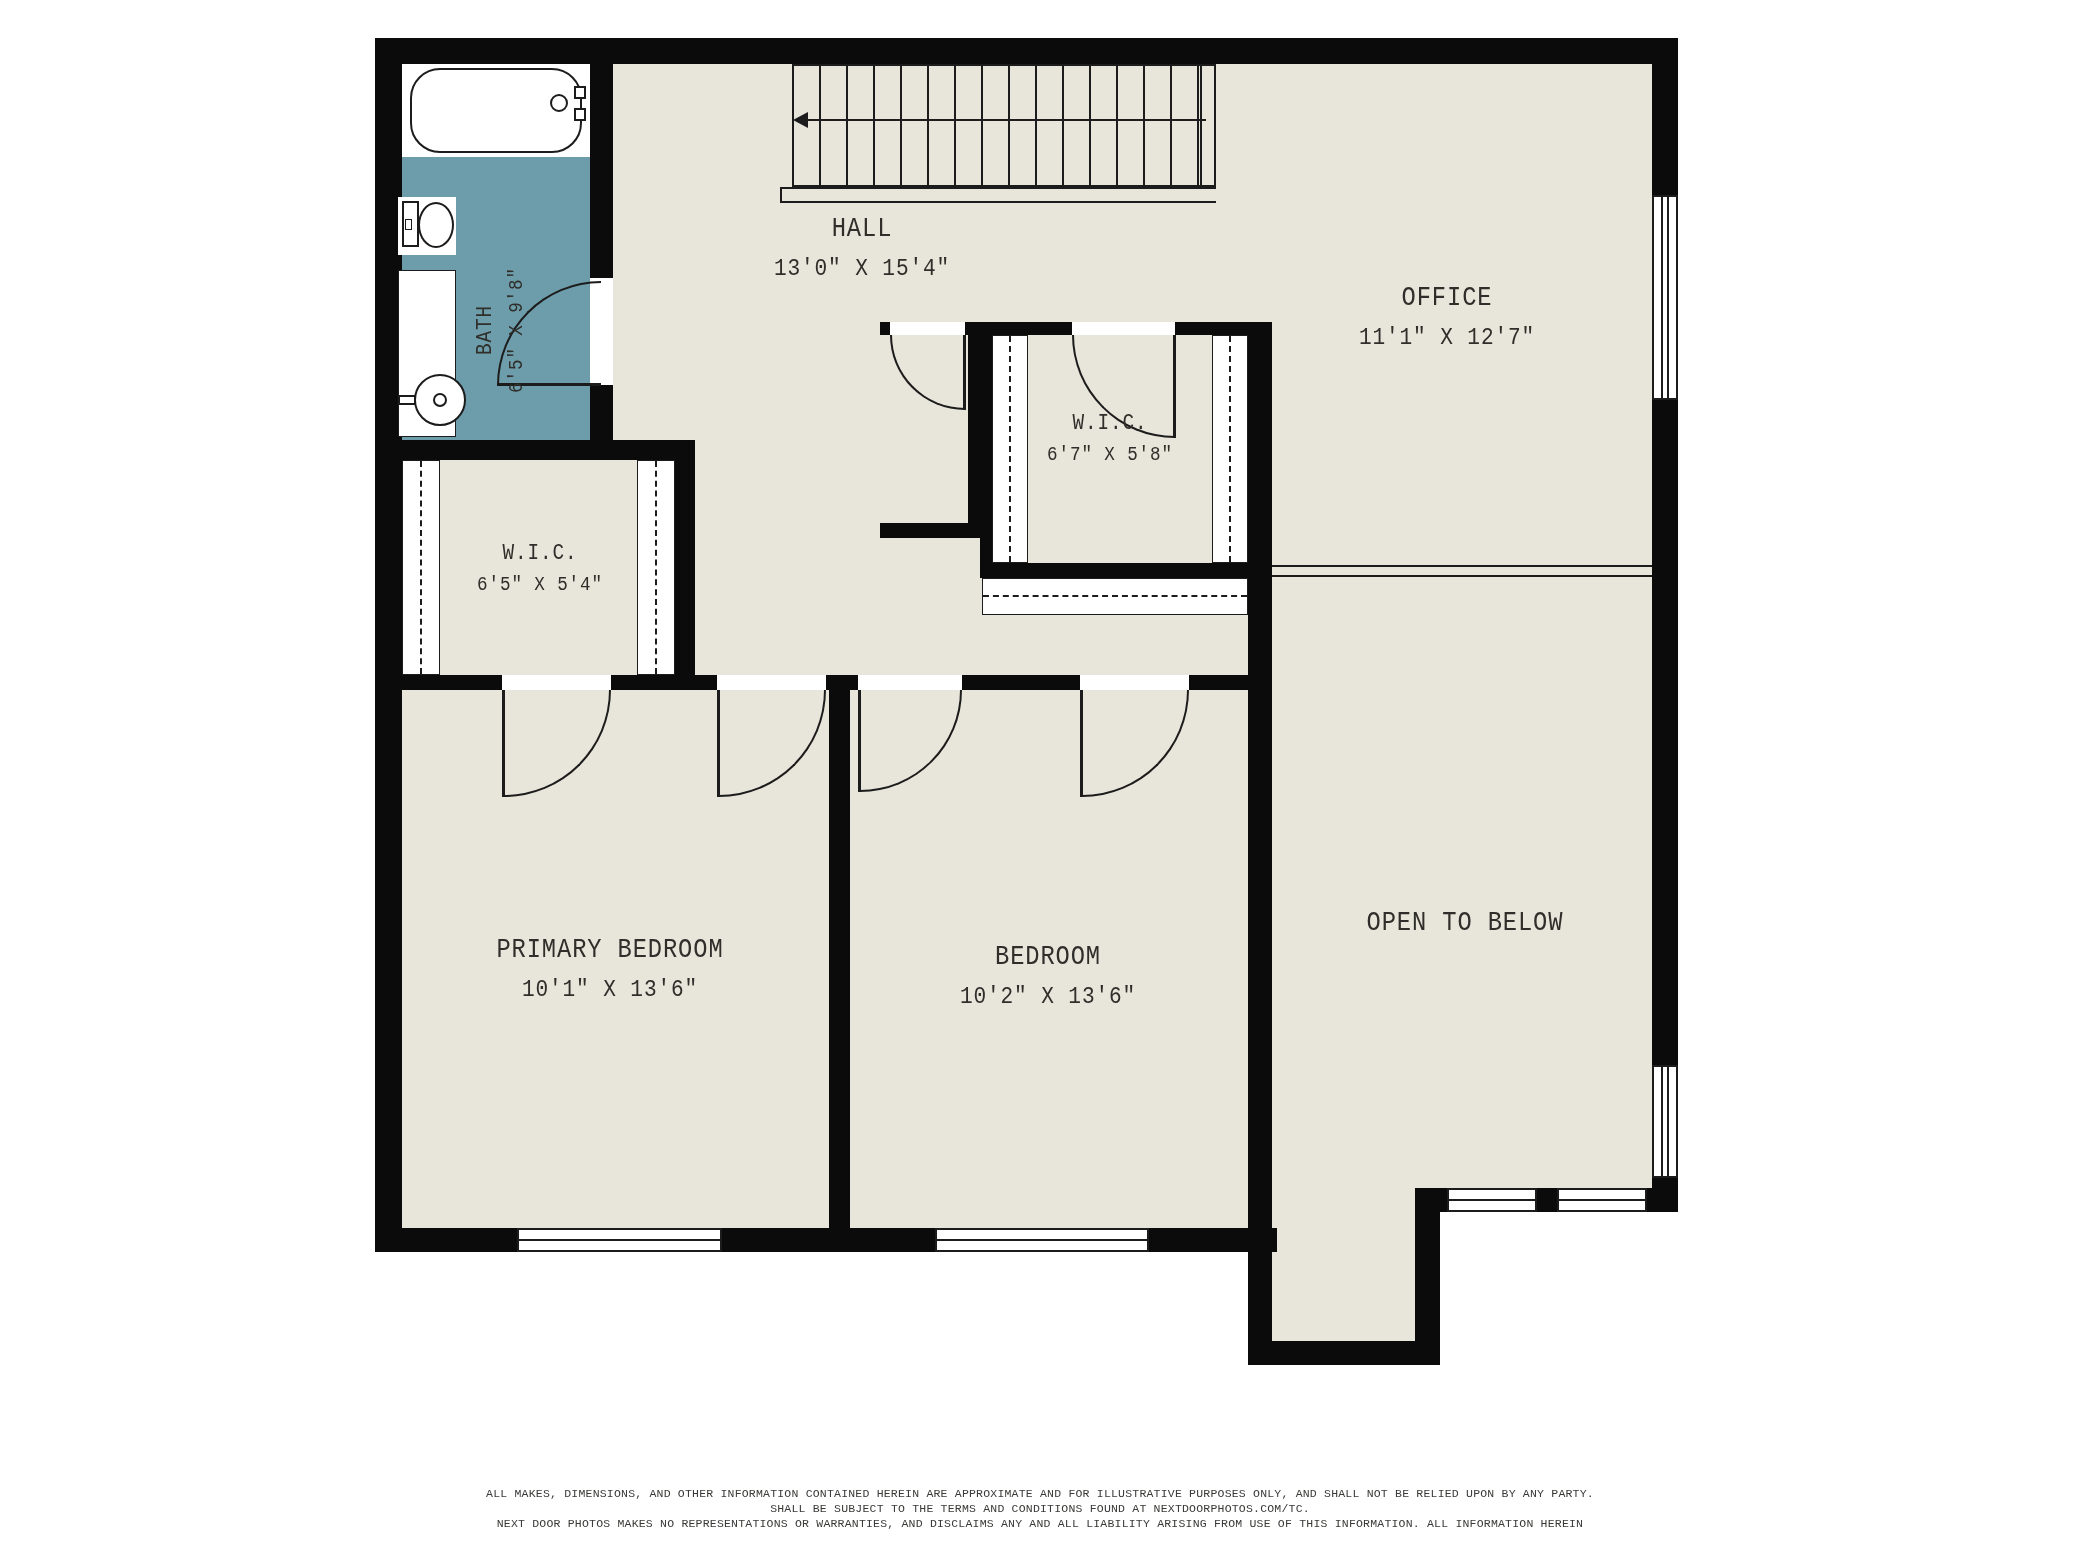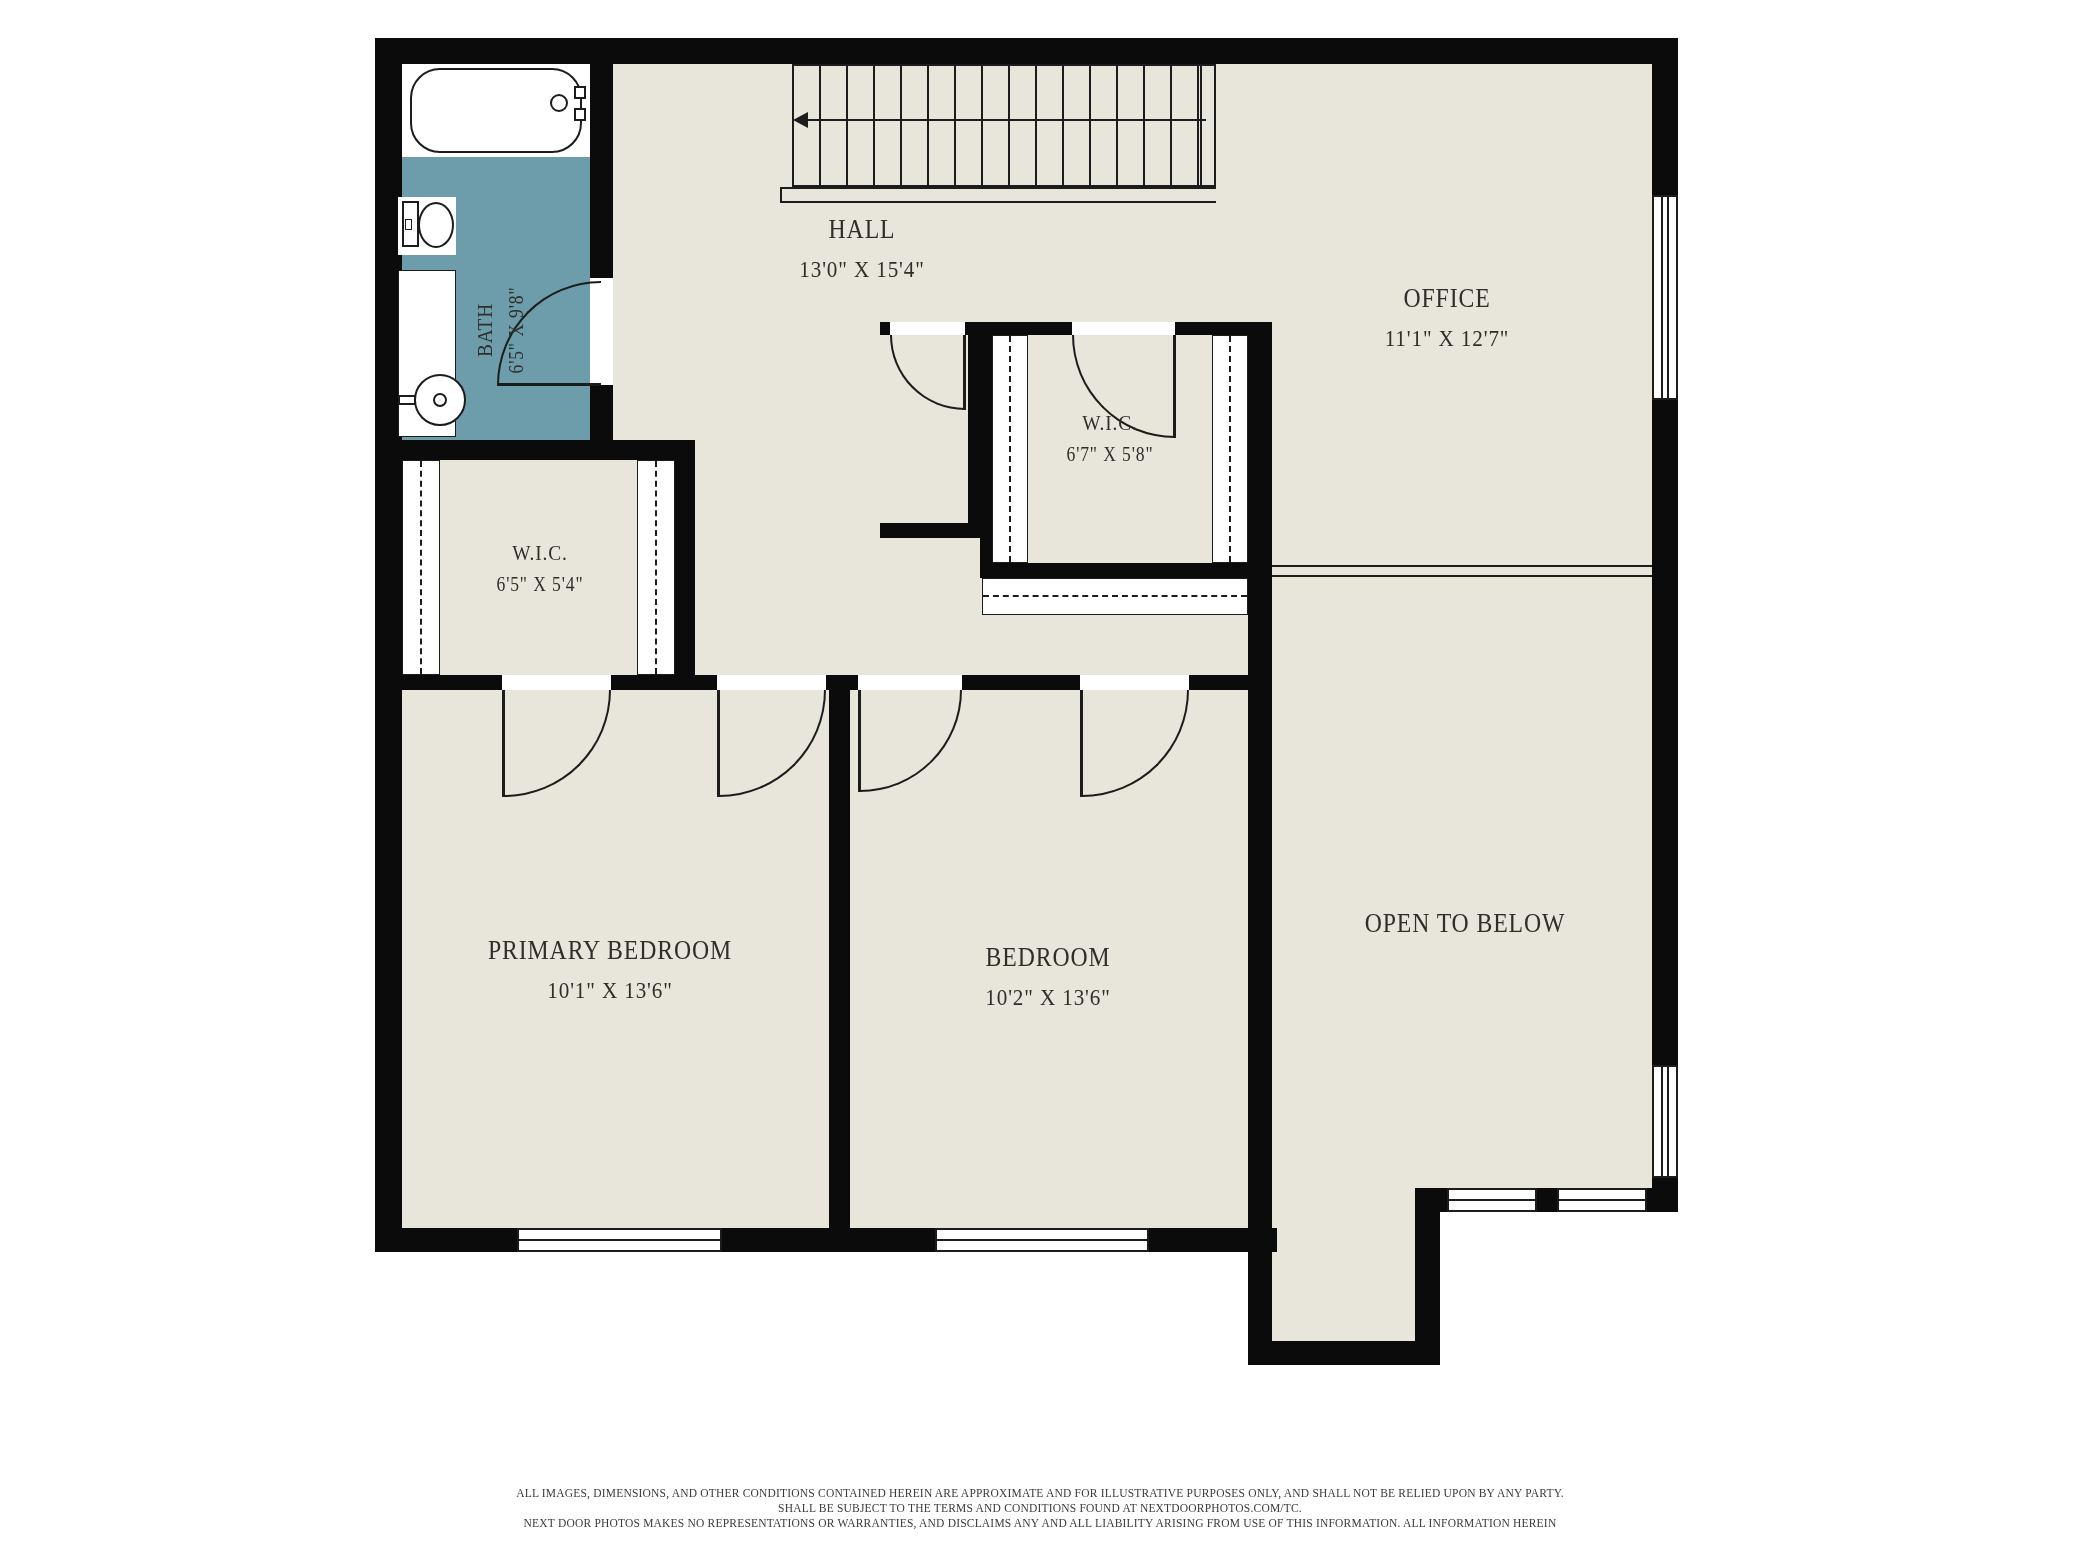--- a/index.html
+++ b/index.html
@@ -1,17 +1,17 @@
 <!DOCTYPE html>
 <html style="--floor: #e8e6da; --wall: #0b0b0b; --bath: #6d9dab; --line: #1c1c1c; --text: #2f2e2a;"><head>
 <meta charset="utf-8">
 <style>
   html,body{margin:0;padding:0;background:#ffffff;}
   .plan{position:relative;width:1997px;height:1560px;background:#ffffff;overflow:hidden;
-        font-family:Liberation Serif, serif;}
+        font-family:Liberation Mono, monospace;}
   .floor{position:absolute;background:var(--floor);}
   .teal{position:absolute;background:var(--bath);}
   .wall{position:absolute;background:var(--wall);}
   .whitebox{position:absolute;background:#ffffff;}
   .gap{position:absolute;background:#ffffff;}
   .fixture{position:absolute;background:#ffffff;border:2px solid var(--line);box-sizing:border-box;}
   .thin{position:absolute;background:var(--line);}
   .win{position:absolute;background:#ffffff;border:2px solid var(--line);box-sizing:border-box;}
   .win-h::after{content:'';position:absolute;left:0;right:0;top:50%;height:2px;margin-top:-1px;background:var(--line);}
   .win-v::before{content:'';position:absolute;top:0;bottom:0;left:30%;width:2px;background:var(--line);}
@@ -180,18 +180,18 @@
   </div>
   <div class="room-label" style="left:1048px;top:976px;">
     <div class="rl-name">BEDROOM</div>
     <div class="rl-dims">10'2" X 13'6"</div>
   </div>
   <div class="room-label" style="left:1465px;top:923px;">
     <div class="rl-name">OPEN TO BELOW</div>
   </div>
 
   <div class="disclaimer">
-    <div>ALL IMAGES, DIMENSIONS, AND OTHER CONDITIONS CONTAINED HEREIN ARE APPROXIMATE AND FOR ILLUSTRATIVE PURPOSES ONLY, AND SHALL NOT BE RELIED UPON BY ANY PARTY.</div>
+    <div>ALL MAKES, DIMENSIONS, AND OTHER INFORMATION CONTAINED HEREIN ARE APPROXIMATE AND FOR ILLUSTRATIVE PURPOSES ONLY, AND SHALL NOT BE RELIED UPON BY ANY PARTY.</div>
     <div>SHALL BE SUBJECT TO THE TERMS AND CONDITIONS FOUND AT NEXTDOORPHOTOS.COM/TC.</div>
     <div>NEXT DOOR PHOTOS MAKES NO REPRESENTATIONS OR WARRANTIES, AND DISCLAIMS ANY AND ALL LIABILITY ARISING FROM USE OF THIS INFORMATION. ALL INFORMATION HEREIN</div>
   </div>
 
 </div>
 
 </body></html>

